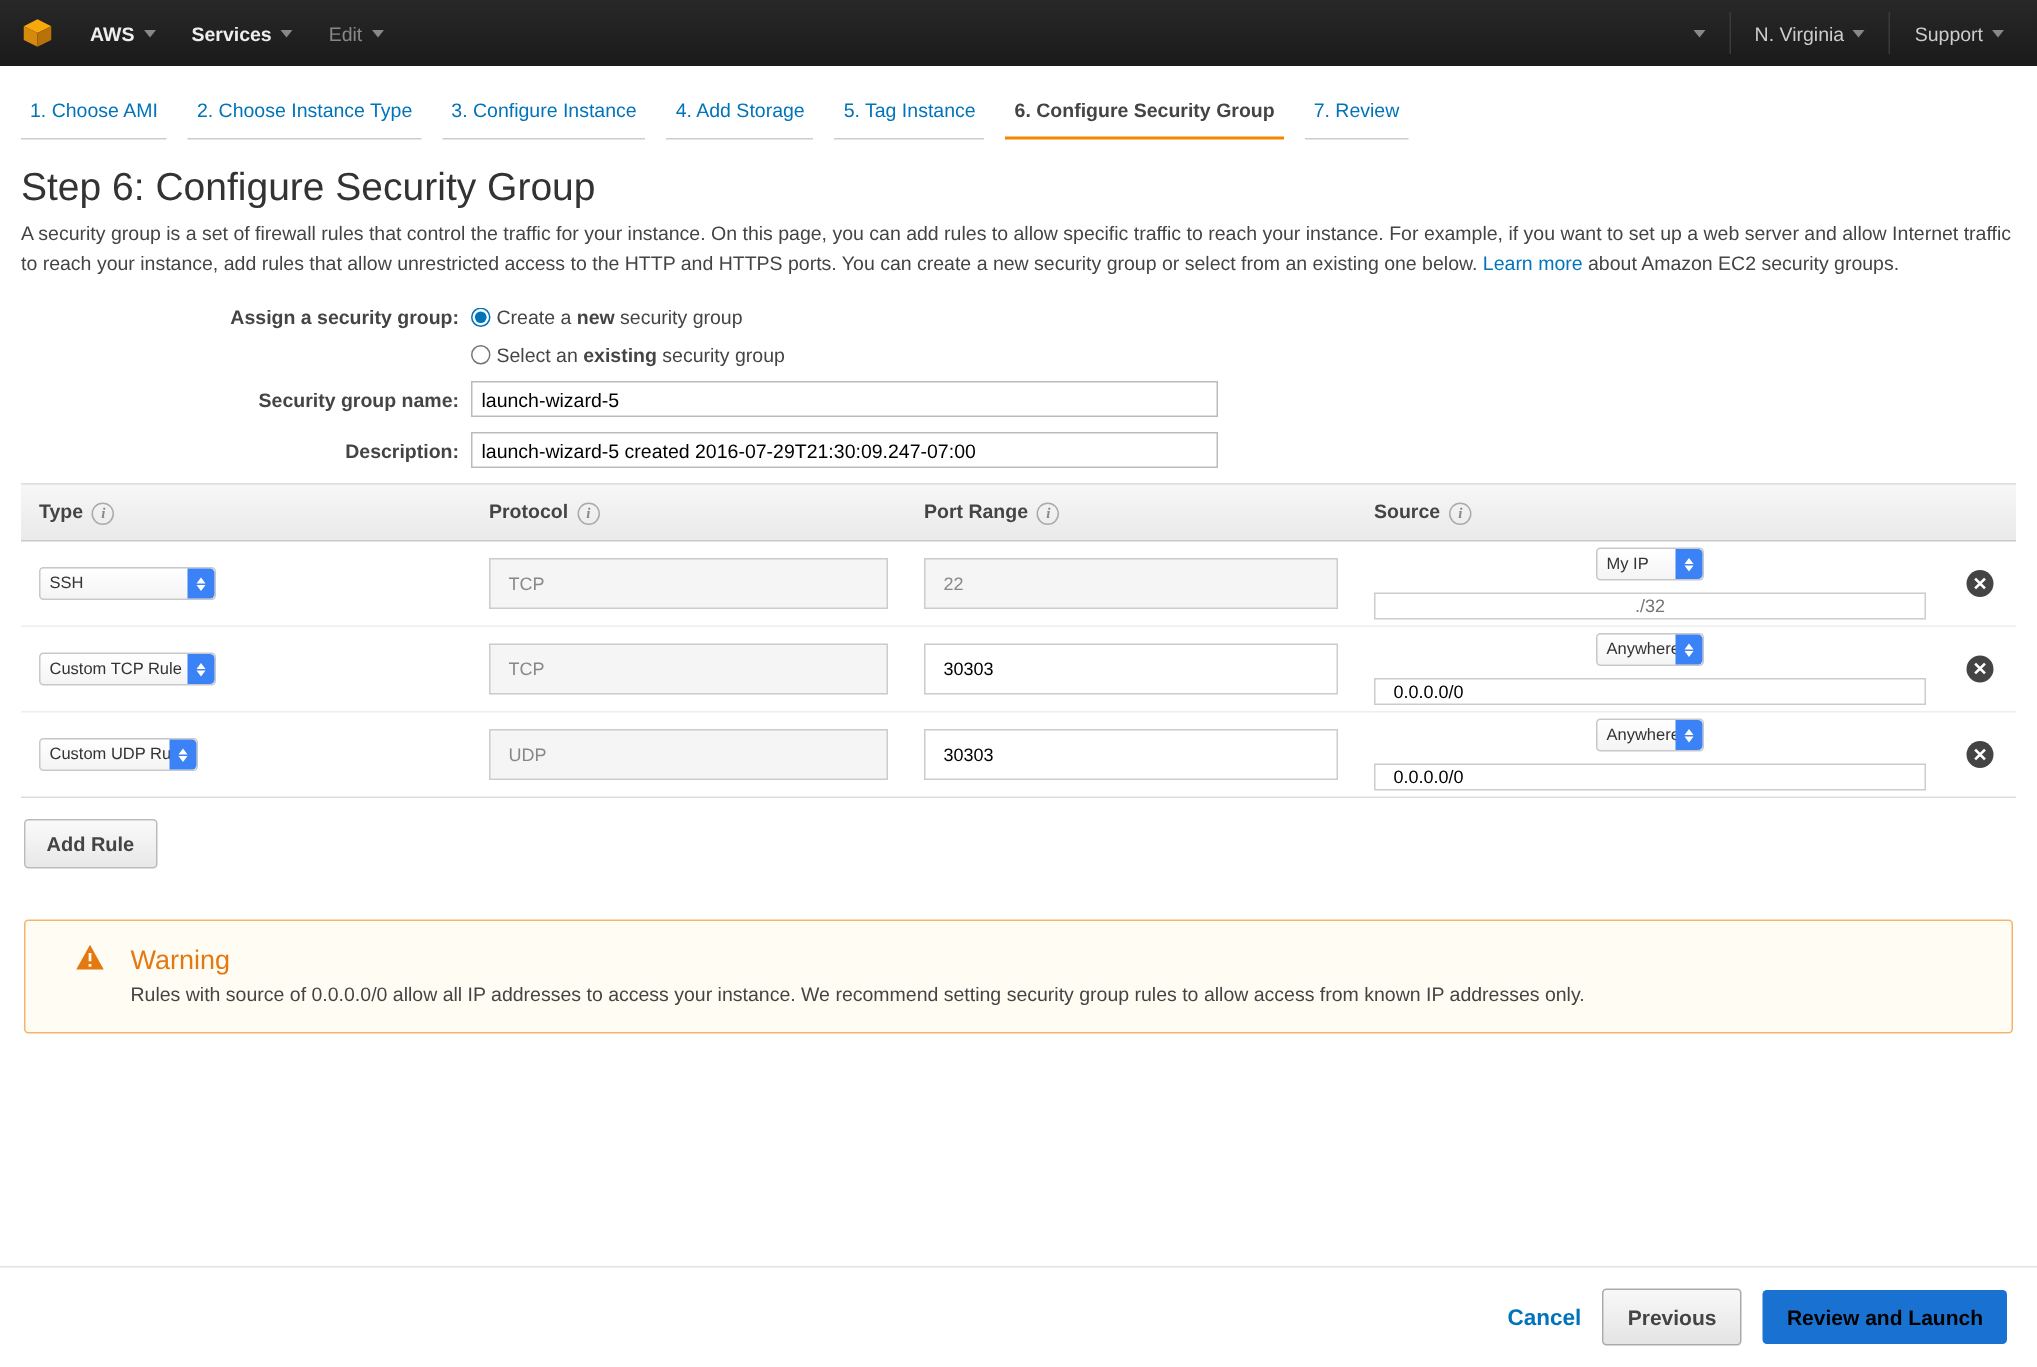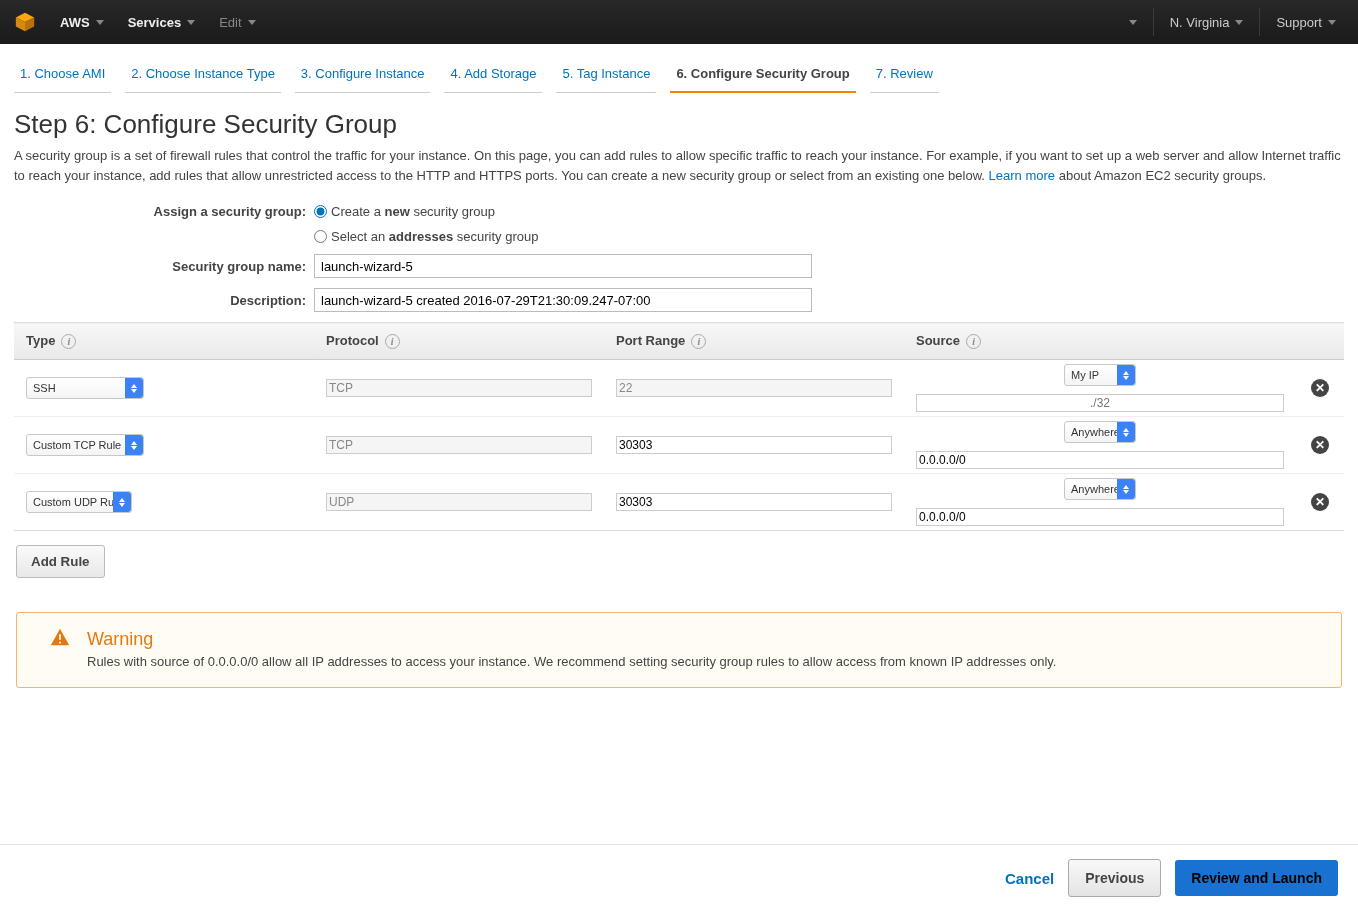--- a/index.html
+++ b/index.html
@@ -29,21 +29,21 @@
   .radio-row { display:flex; align-items:center; gap:4px;}
   .radio-row input[type=radio]{ accent-color:#0073bb; }
   .radio-row label { color:#444; }
   .radio-row label b { font-weight:bold;}
   
   .rule-table { width:100%; border-collapse:collapse; margin-top:8px; border:1px solid #ddd; border-left:none; border-right:none;}
   .rule-table thead th { background:linear-gradient(#f7f7f7,#e9e9e9); text-align:left; font-weight:bold; color:#444; padding:10px 12px; border-bottom:1px solid #ccc; }
   .rule-table td { padding:4px 12px; border-bottom:1px solid #eee; vertical-align:middle;}
   .rule-table tbody tr:last-child td { border-bottom: none;}
   .info-icon { display:inline-flex; width:15px; height:15px; border:1px solid #aaa; border-radius:50%; align-items:center; justify-content:center; font-size:10px; color:#888; margin-left:6px; font-style:italic; font-family:Georgia,serif;}
-  .cell-input { height:18px; border:1px solid #ccc; padding:1px 2px; font-size:12px; width:100%; }
+  .cell-input { height:34px; border:1px solid #ccc; padding:1px 12px; font-size:12px; width:100%; }
   .cell-input.disabled { background:#f5f5f5; color:#888;}
   
   .mac-select { position:relative; display:inline-block; height:22px; border:1px solid #c8c8c8; border-radius:3px; background:linear-gradient(#fff,#f4f4f4); padding:0 22px 0 6px; font-size:11px; line-height:20px; white-space:nowrap;}
   .mac-select .arrows { position:absolute; right:0; top:0; width:18px; height:100%; background:#3b82f6; border-top-right-radius:3px; border-bottom-right-radius:3px; display:flex; flex-direction:column; align-items:center; justify-content:center; gap:1px;}
   .mac-select .arrows::before, .mac-select .arrows::after { content:""; width:0; height:0; border-left:3px solid transparent; border-right:3px solid transparent;}
   .mac-select .arrows::before { border-bottom:4px solid #fff;}
   .mac-select .arrows::after  { border-top:4px solid #fff;}
   .col-type { width:300px;}
   .col-proto { width:290px;}
   .col-port { width:300px;}
@@ -127,21 +127,21 @@
     <div class="lbl">Assign a security group:</div>
     <div class="radio-row">
       <input type="radio" checked="" style="">
       <label><span>Create a </span><b>new</b><span> security group</span></label>
     </div>
   </div>
   <div class="form-row">
     <div class="lbl"></div>
     <div class="radio-row">
       <input type="radio" style="">
-      <label><span>Select an </span><b>addresses</b><span> security group</span></label>
+      <label><span>Select an </span><b>existing</b><span> security group</span></label>
     </div>
   </div>
   <div class="form-row">
     <div class="lbl">Security group name:</div>
     <input type="text" value="launch-wizard-5" style="">
   </div>
   <div class="form-row">
     <div class="lbl">Description:</div>
     <input type="text" value="launch-wizard-5 created 2016-07-29T21:30:09.247-07:00" style="">
   </div>

